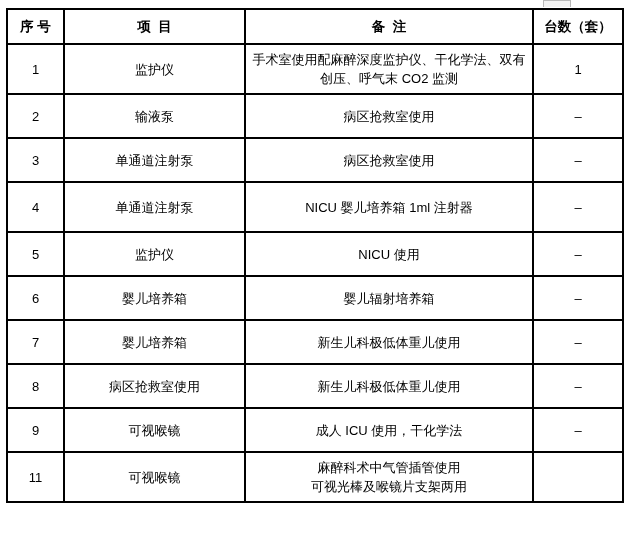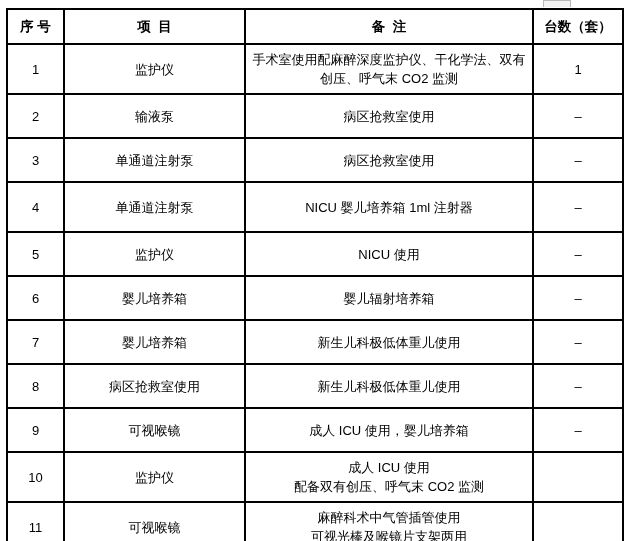--- a/index.html
+++ b/index.html
@@ -129,29 +129,22 @@
       </tr>
       <tr class="r-std">
         <td class="cell-index">8</td>
         <td class="cell-item">病区抢救室使用</td>
         <td class="cell-remark">新生儿科极低体重儿使用</td>
         <td class="cell-count">–</td>
       </tr>
       <tr class="r-std">
         <td class="cell-index">9</td>
         <td class="cell-item">可视喉镜</td>
-        <td class="cell-remark">成人 ICU 使用，婴儿培养箱</td>
+        <td class="cell-remark">成人 ICU 使用，干化学法</td>
         <td class="cell-count">–</td>
-      </tr>
-      <tr class="r-tall">
-        <td class="cell-index">10</td>
-        <td class="cell-item">监护仪</td>
-        <td class="cell-remark">成人 ICU 使用
-配备双有创压、呼气末 CO2 监测</td>
-        <td class="cell-count"></td>
       </tr>
       <tr class="r-tall">
         <td class="cell-index">11</td>
         <td class="cell-item">可视喉镜</td>
         <td class="cell-remark">麻醉科术中气管插管使用
 可视光棒及喉镜片支架两用</td>
         <td class="cell-count"></td>
       </tr>
     </tbody>
   </table>

